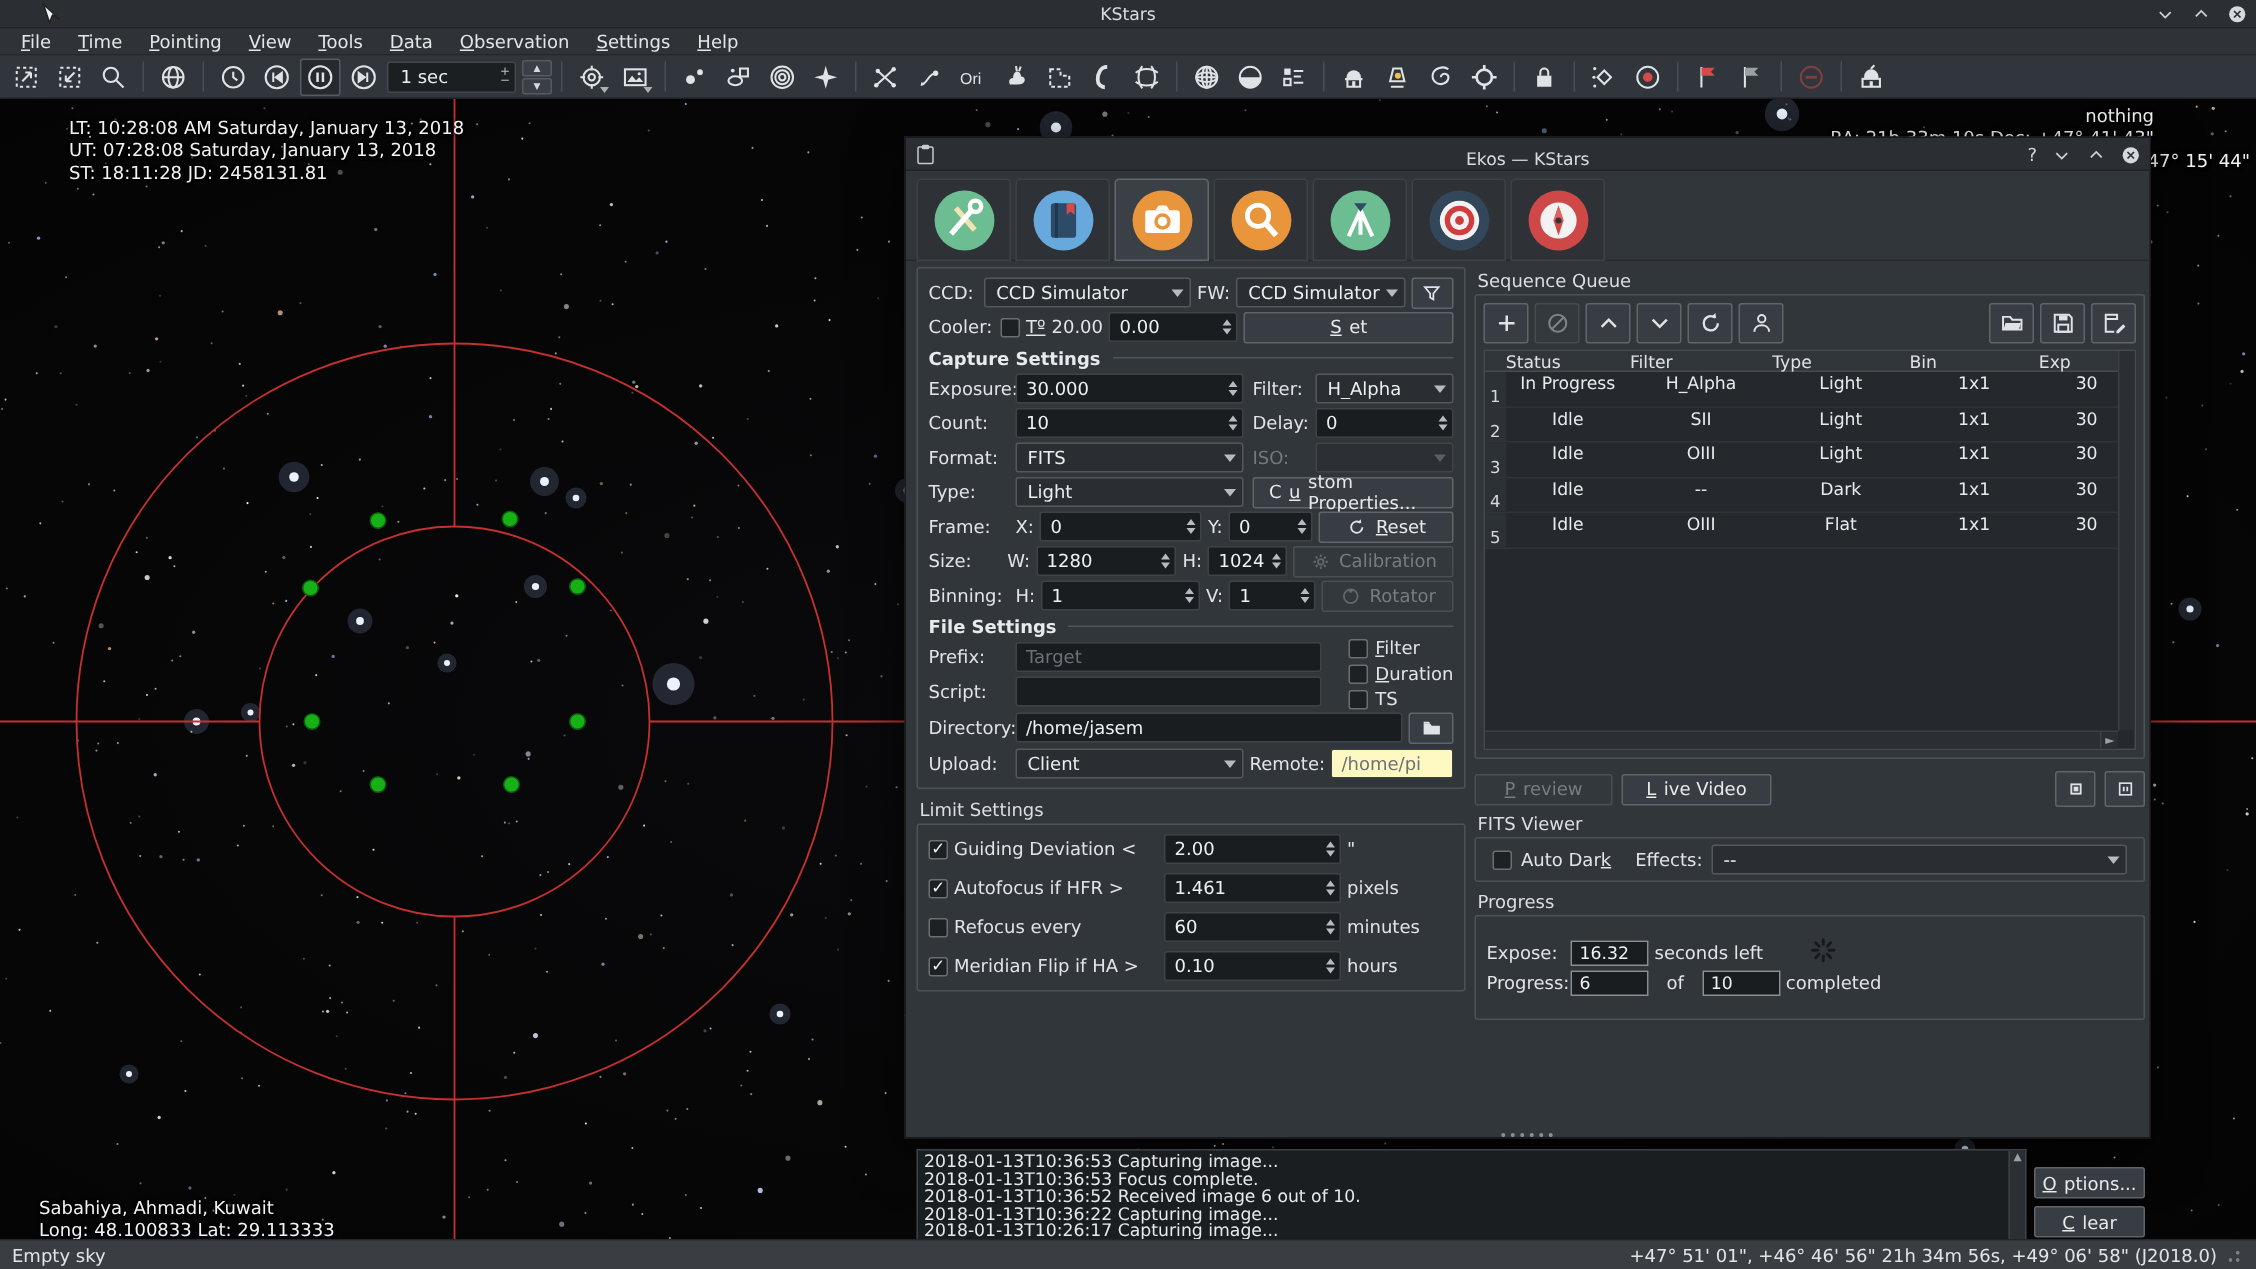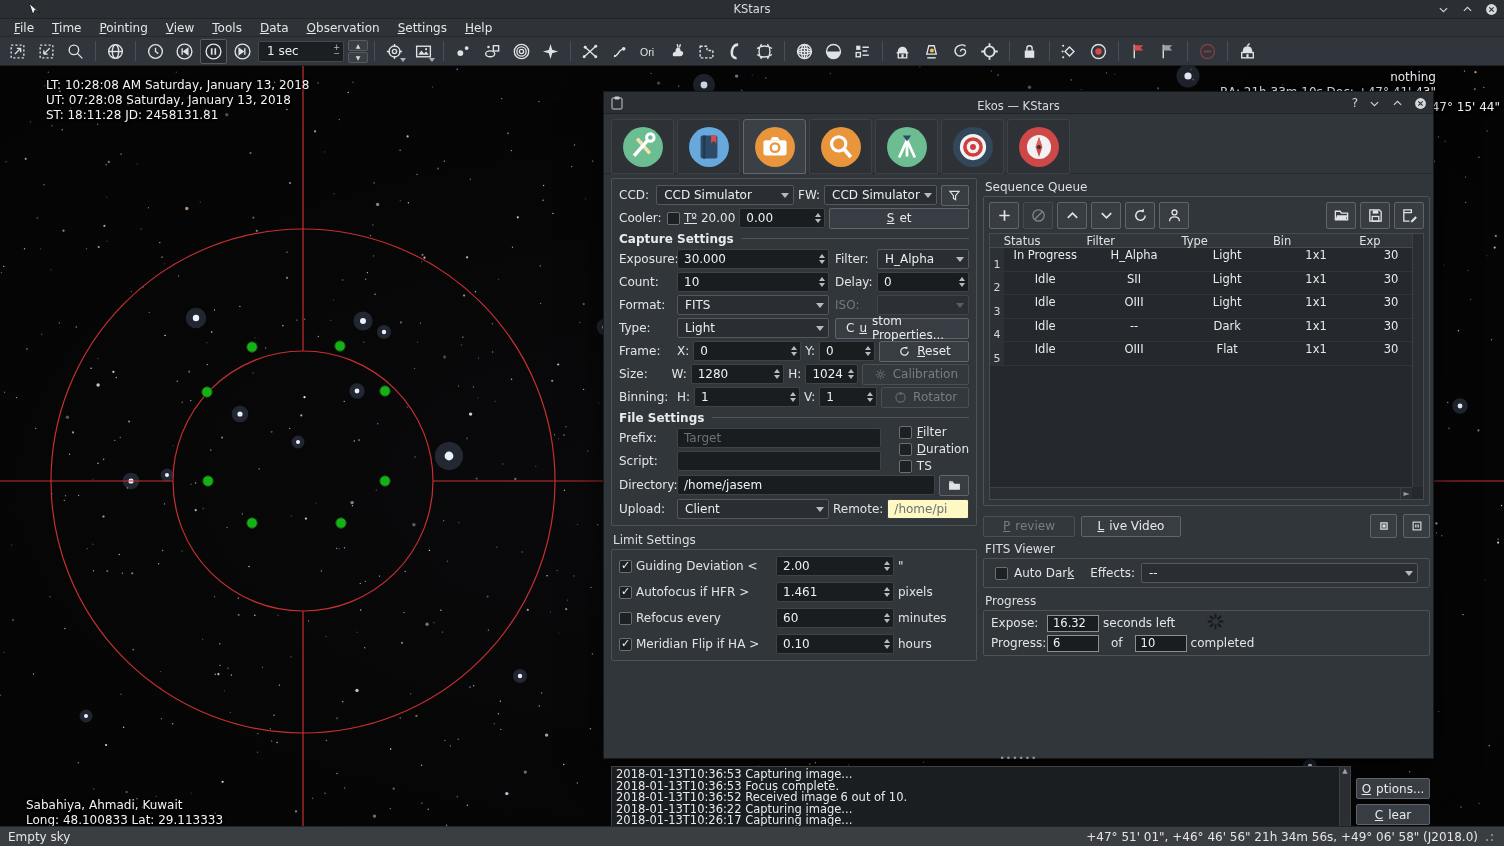--- a/index.html
+++ b/index.html
@@ -1869,21 +1869,21 @@
               <span class="lbl">Auto Dar<u>k</u></span>
               <span class="lbl" style="margin-left:10px">Effects:</span>
               <span class="combo" style="flex:1">
                 <span class="cv">--</span>
                   <span class="caret"></span>
                 </span>
             </div>
           </div>
 
           <div class="grp-label" style="margin-top:6px">Progress</div>
-          <div class="grpbox" style="padding:3px 7px">
+          <div class="grpbox" style="padding:15px 7px">
             <div class="frow" style="height:18px;margin-bottom:2px">
               <span class="lbl" style="width:52px">Expose:</span>
               <span class="rfield" style="width:52px">
                 <span>16.32</span>
                 </span>
               <span class="lbl">seconds left</span>
               <span style="margin-left:28px">
                 <svg class="spinner" viewBox="0 0 18 18">
                     <g stroke="#17191b" stroke-width="2" stroke-linecap="round">
                   <path d="M9 1.5v3.4"></path>

